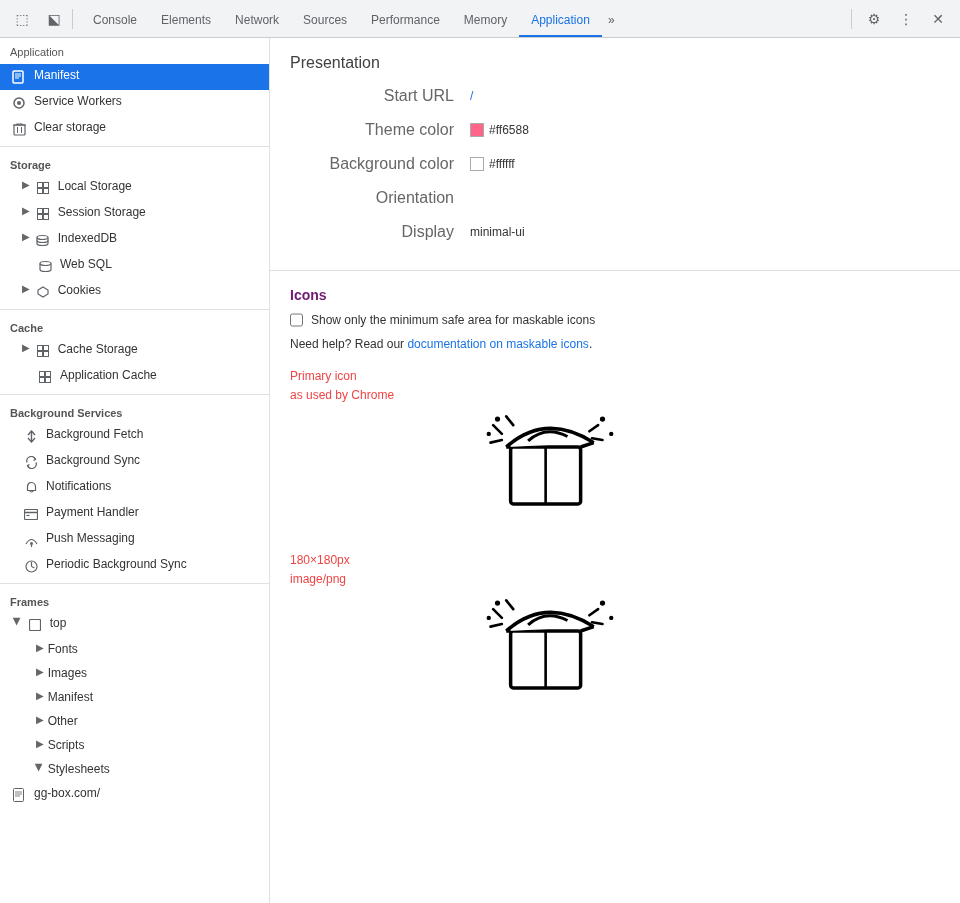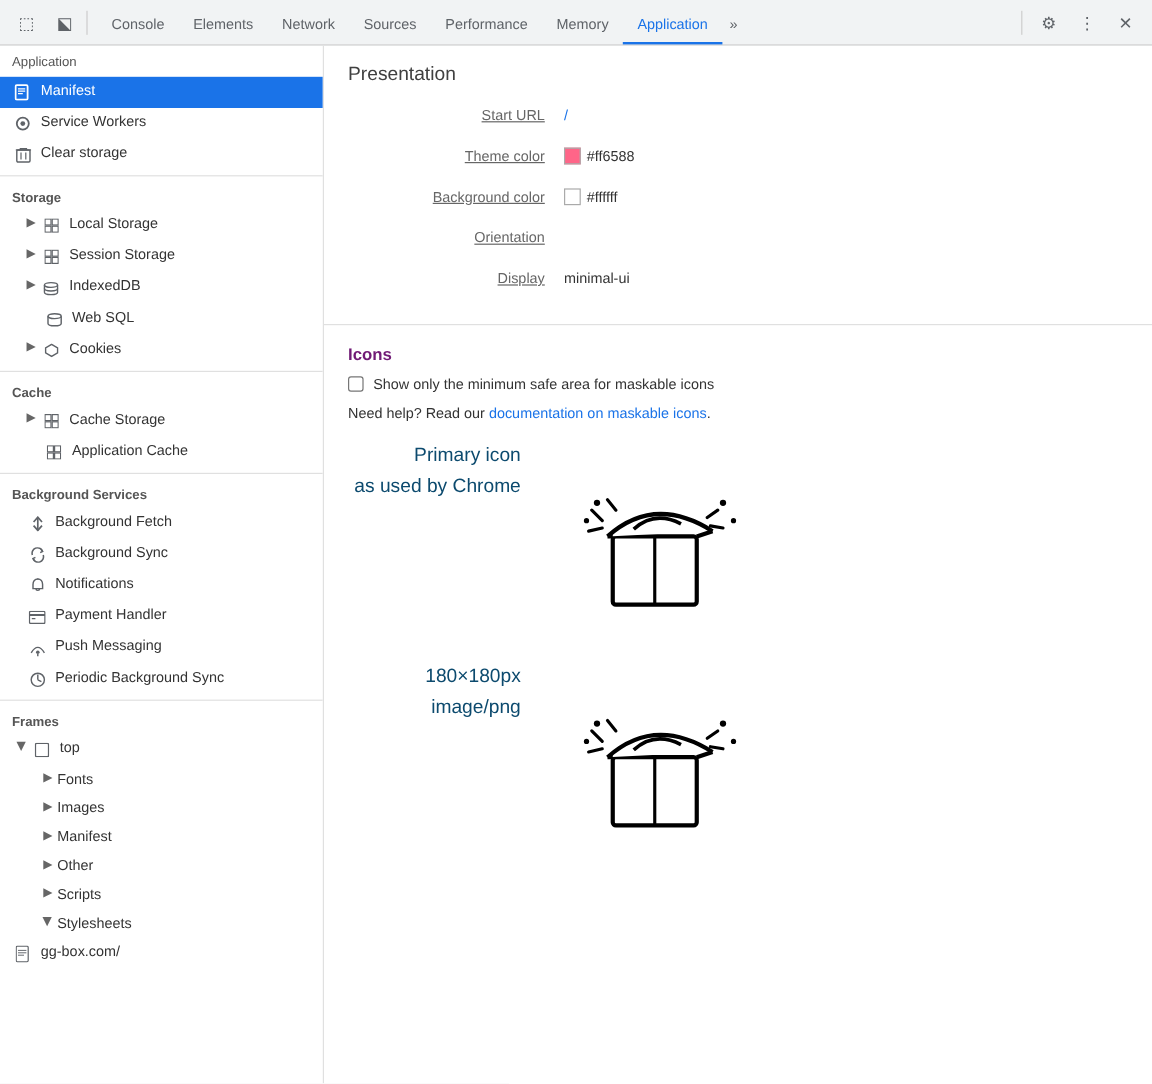--- a/index.html
+++ b/index.html
@@ -58,38 +58,38 @@
     .content-inner { padding: 0; }
 
     
     .section { padding: 16px 20px; border-bottom: 1px solid #e0e0e0; }
     .section-title { font-size: 16px; font-weight: 400; color: #404040; margin-bottom: 12px; }
 
     .field-row {
       display: flex; align-items: center; margin-bottom: 10px; min-height: 24px;
     }
     .field-label {
-      width: 180px; text-align: right; padding-right: 16px; color: #666; font-size: 12px; flex-shrink: 0; text-decoration: underline;
+      width: 180px; text-align: right; padding-right: 16px; color: #666; font-size: 16px; flex-shrink: 0;
     }
     .field-value { display: flex; align-items: center; font-size: 12px; color: #333; }
     .field-link { color: #1a73e8; text-decoration: none; }
     .color-swatch {
       width: 14px; height: 14px; border: 1px solid #aaa; margin-right: 5px; display: inline-block; flex-shrink: 0;
     }
 
     
     .icons-section { padding: 16px 20px; }
     .icons-title { font-size: 14px; font-weight: 600; color: #701a75; margin-bottom: 10px; }
     .checkbox-row { display: flex; margin-bottom: 10px; }
     .checkbox-row input[type=checkbox] { margin-right: 8px; cursor: pointer; }
     .help-text { font-size: 12px; color: #333; margin-bottom: 16px; }
     .help-link { color: #1a73e8; text-decoration: none; }
 
     .icon-display { display: flex; margin-bottom: 24px; }
-    .icon-meta { width: 160px; text-align: right; padding-right: 16px; color: #0c4a6e; font-size: 16px; line-height: 1.6; }
+    .icon-meta { width: 160px; text-align: left; padding-right: 16px; color: #ef4444; font-size: 12px; line-height: 1.6; }
     .icon-image-area { width: 200px; height: 160px; display: flex; align-items: center; justify-content: center; }
 
     
     .box-icon-svg { width: 140px; height: 140px; }
 
     
     .sidebar::-webkit-scrollbar { width: 8px; }
     .sidebar::-webkit-scrollbar-track { background: #f1f1f1; }
     .sidebar::-webkit-scrollbar-thumb { background: #c1c1c1; border-radius: 4px; }
     .content::-webkit-scrollbar { width: 8px; }

